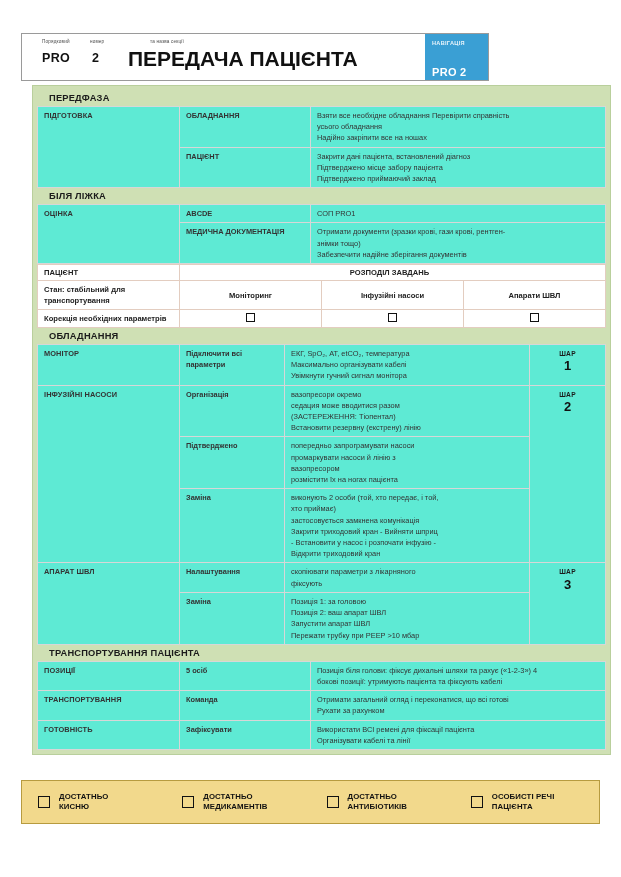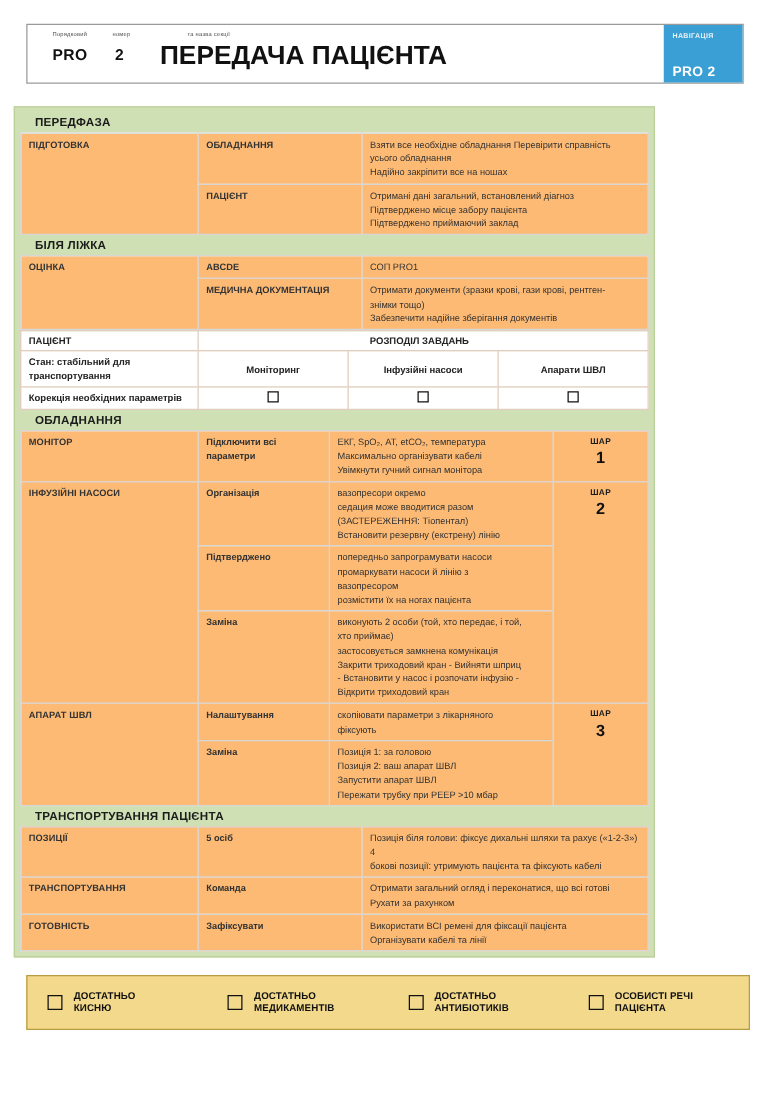--- a/index.html
+++ b/index.html
@@ -5,53 +5,53 @@
   html,body{margin:0;padding:0;}
   body{
     width:621px;height:877px;background:#ffffff;
     font-family:"Liberation Sans",sans-serif;
     -webkit-font-smoothing:antialiased;
   }
   .page{position:relative;width:621px;height:877px;box-sizing:border-box;padding:0;}
 
   
   .header{
-    position:absolute;left:21px;top:19px;width:574px;height:48px;
+    position:absolute;left:21px;top:33px;width:468px;height:48px;
     border:1px solid #9a9a9a;background:#fff;box-sizing:border-box;
   }
   .hdr-meta{position:absolute;top:5px;left:0;width:100%;height:10px;}
   .hdr-meta span{position:absolute;font-size:4.6px;color:#4a4a4a;letter-spacing:.2px;}
   .m1{left:20px;} .m2{left:68px;} .m3{left:128px;}
   .hdr-pro{position:absolute;left:20px;top:17px;font-size:12.5px;font-weight:bold;color:#111;letter-spacing:.3px;}
   .hdr-num{position:absolute;left:70px;top:17px;font-size:12.5px;font-weight:bold;color:#111;}
   .hdr-title{
     position:absolute;left:106px;top:13px;width:370px;text-align:left;
     font-size:21px;font-weight:bold;color:#111;letter-spacing:0px;line-height:24px;
   }
   .nav-box{
     position:absolute;right:0px;top:0px;width:63px;height:46px;background:#3a9fd4;
     box-sizing:border-box;padding:6px 0 0 7px;
   }
   .nav-label{font-size:5.6px;font-weight:bold;color:#e8f4fb;letter-spacing:.3px;}
   .nav-code{font-size:11px;font-weight:bold;color:#ffffff;margin-top:20px;letter-spacing:.3px;}
 
   
   .body-frame{
-    position:absolute;left:11px;top:85px;width:513px;
+    position:absolute;left:32px;top:85px;width:579px;
     background:#cfe0b4;border:1px solid #b9cf9c;box-sizing:border-box;
     padding:4px;
   }
   .band{
     font-size:9.3px;font-weight:bold;color:#1b1b1b;letter-spacing:.2px;
     padding:3px 0 3px 12px;background:#cfe0b4;
   }
   .band.salmon{background:#e8a98c;}
   table.grid{border-collapse:collapse;width:100%;table-layout:fixed;background:#fff;}
   table.grid td{
-    border:1px solid #d7d7d7;vertical-align:top;background:#fdba74;
+    border:1px solid #d7d7d7;vertical-align:top;background:#5eead4;
     padding:3px 6px;font-size:7.4px;color:#333;line-height:11.2px;
   }
   td.lbl{
     background:#3a9fd4;color:#ffffff;font-weight:bold;font-size:8.2px;
     letter-spacing:.1px;border:1px solid #cfe0b4;padding:4px 0 4px 9px;vertical-align:top;
   }
   td.sub{font-weight:bold;color:#1b1b1b;font-size:7.8px;padding:3px 6px 3px 8px;line-height:11px;}
   td.body .ln{display:block;}
   td.layer{
     background:#eab094;border:1px solid #f2cdb9;text-align:center;vertical-align:top;
@@ -114,21 +114,21 @@
         <td class="sub">ОБЛАДНАННЯ</td>
         <td class="body">
           <span class="ln">Взяти все необхідне обладнання Перевірити справність</span>
           <span class="ln">усього обладнання</span>
           <span class="ln">Надійно закріпити все на ношах</span>
         </td>
       </tr>
       <tr>
         <td class="sub">ПАЦІЄНТ</td>
         <td class="body">
-          <span class="ln">Отримані дані загальний, встановлений діагноз</span>
+          <span class="ln">Закрити дані пацієнта, встановлений діагноз</span>
           <span class="ln">Підтверджено місце забору пацієнта</span>
           <span class="ln">Підтверджено приймаючий заклад</span>
         </td>
       </tr>
     </tbody>
       </table>
 
     <div class="band">БІЛЯ ЛІЖКА</div>
     <table class="grid">
       <colgroup>

